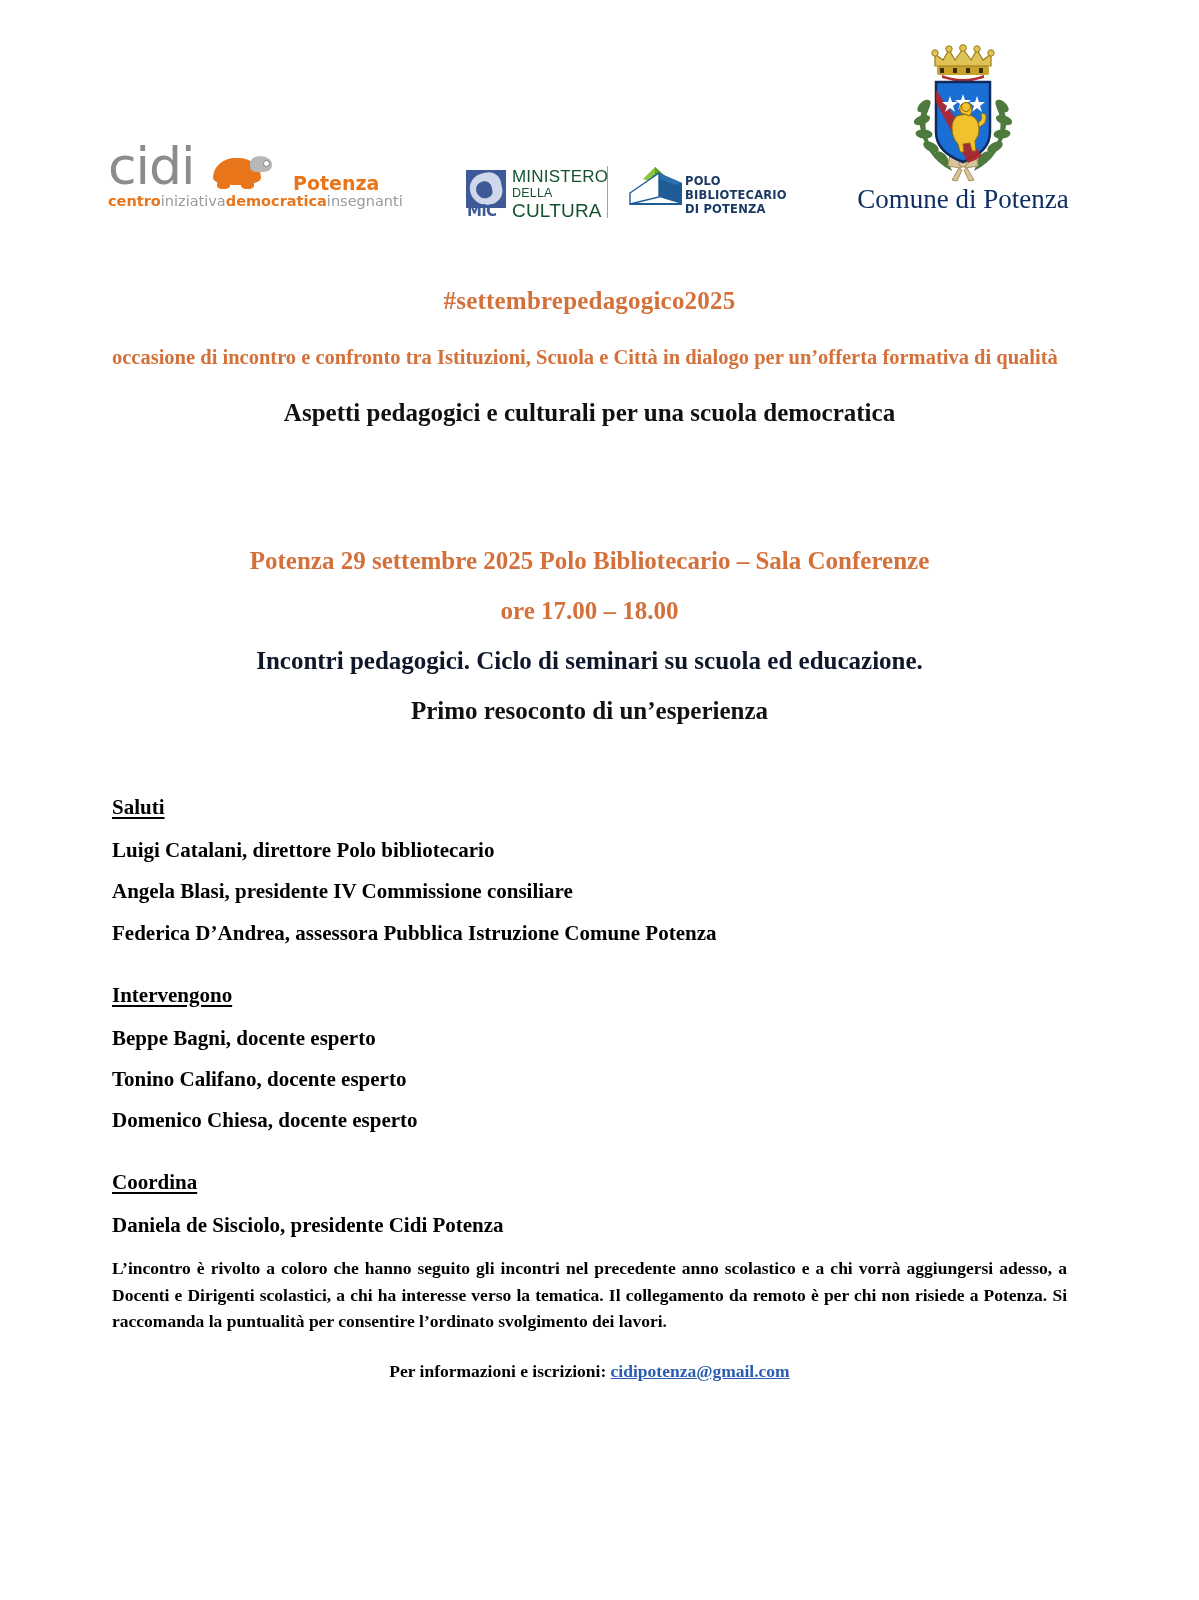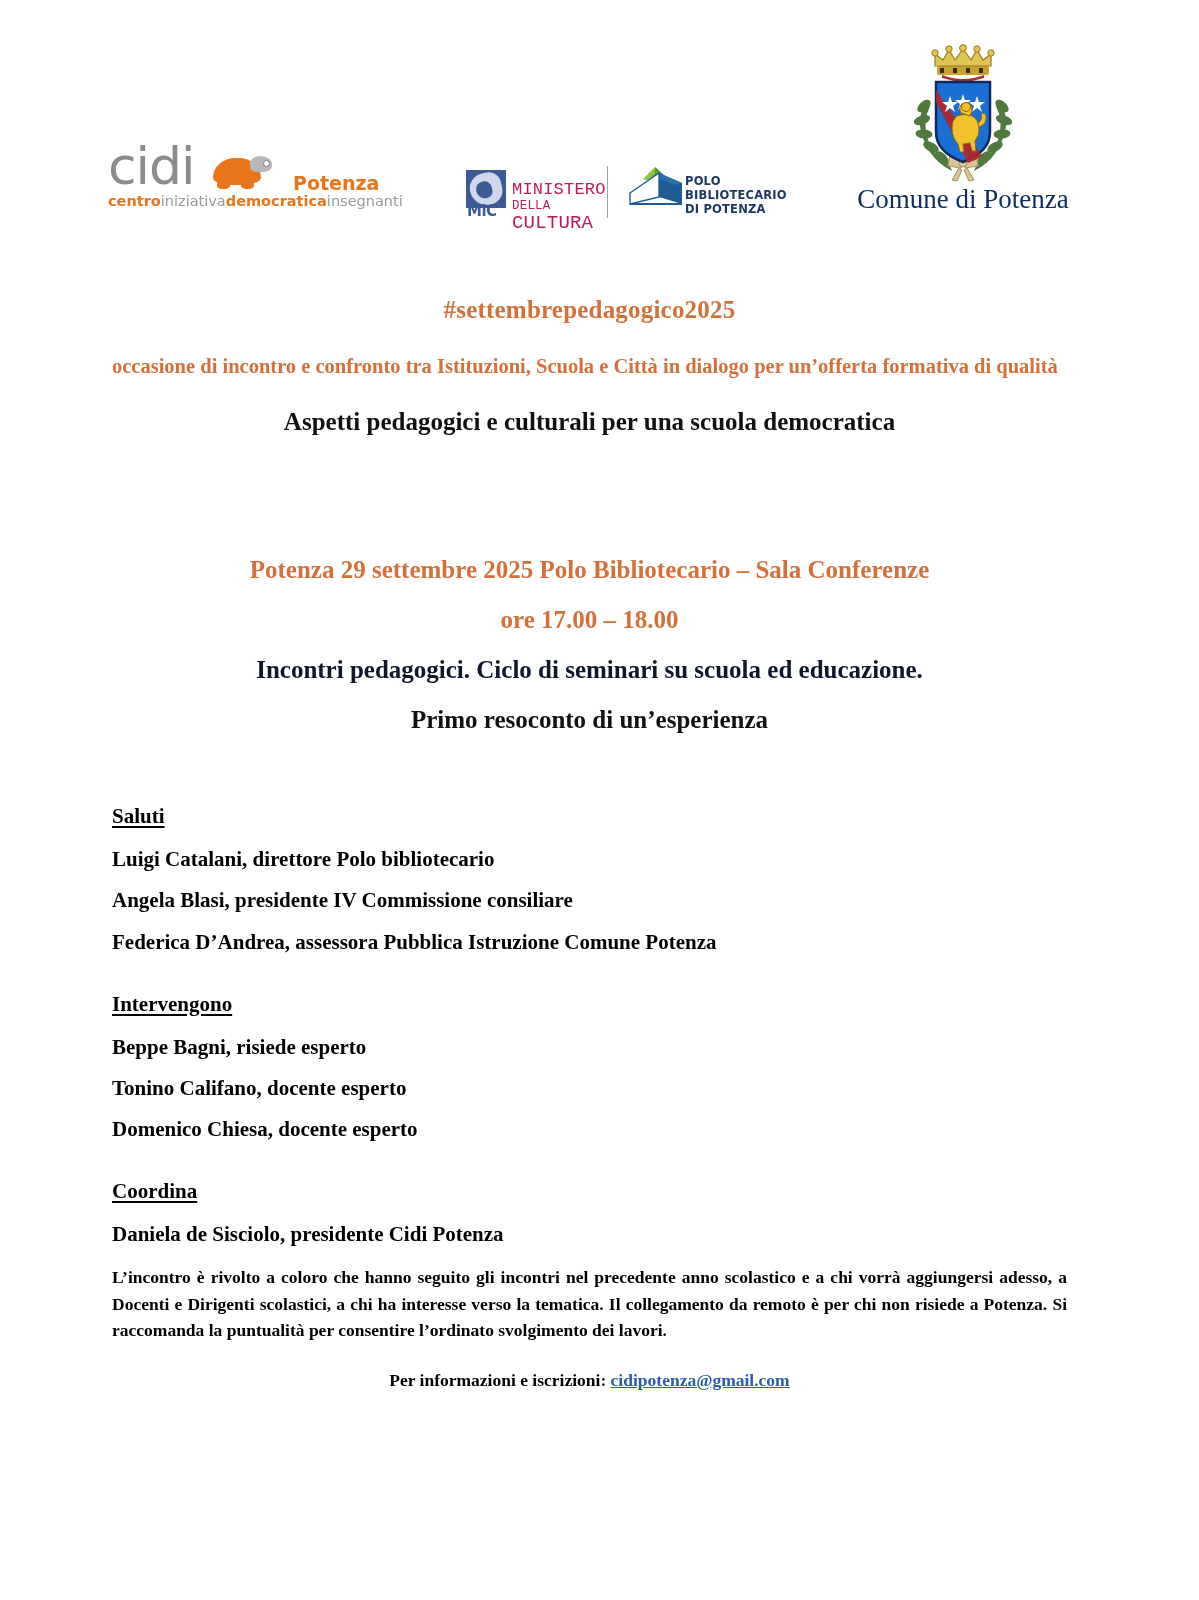--- a/index.html
+++ b/index.html
@@ -158,23 +158,23 @@
     top: 34px;
     font-family: "DejaVu Sans", sans-serif;
     font-size: 15px;
     font-weight: 700;
     color: #3d5a96;
     letter-spacing: -0.5px;
   }
   .mic-text {
     position: absolute;
     left: 46px;
-    top: 13px;
-    color: #be185d;
-    font-family: Liberation Mono, monospace;
+    top: 0;
+    color: #14532d;
+    font-family: Liberation Sans, sans-serif;
     line-height: 1;
   }
   .mic-l1 { font-size: 17px; font-weight: 400; letter-spacing: 0.2px; }
   .mic-l2 { font-size: 12.5px; font-weight: 400; margin-top: 2px; letter-spacing: 0.2px; }
   .mic-l3 { font-size: 19px; font-weight: 400; margin-top: 1px; letter-spacing: 0.2px; }
 
   .mic-divider {
     position: absolute;
     left: 607px;
     top: 166px;
@@ -244,21 +244,21 @@
     top: 282px;
     width: 955px;
   }
 
   .hashtag {
     text-align: center;
     color: #d4703a;
     font-weight: 700;
     font-size: 25px;
     letter-spacing: 0.2px;
-    margin: 14px 0 28px 0;
+    margin: 5px 0 28px 0;
   }
 
   .subtitle {
     color: #d4703a;
     font-weight: 700;
     font-size: 20.5px;
     line-height: 1.38;
     text-align: justify;
     margin: 0 0 28px 0;
   }
@@ -467,21 +467,21 @@
 
     <div class="section">
       <div class="section-head">Saluti</div>
       <div class="person">Luigi Catalani, direttore Polo bibliotecario</div>
       <div class="person">Angela Blasi, presidente IV Commissione consiliare</div>
       <div class="person">Federica D’Andrea, assessora Pubblica Istruzione Comune Potenza</div>
     </div>
 
     <div class="section">
       <div class="section-head">Intervengono</div>
-      <div class="person">Beppe Bagni, risiede esperto</div>
+      <div class="person">Beppe Bagni, docente esperto</div>
       <div class="person">Tonino Califano, docente esperto</div>
       <div class="person">Domenico Chiesa, docente esperto</div>
     </div>
 
     <div class="section" style="margin-bottom:0;">
       <div class="section-head">Coordina</div>
       <div class="person">Daniela de Sisciolo, presidente Cidi Potenza</div>
     </div>
 
     <div class="note">L’incontro è rivolto a coloro che hanno seguito gli incontri nel precedente anno scolastico e a chi vorrà aggiungersi adesso, a Docenti e Dirigenti scolastici, a chi ha interesse verso la tematica. Il collegamento da remoto è per chi non risiede a Potenza. Si raccomanda la puntualità per consentire l’ordinato svolgimento dei lavori.</div>

